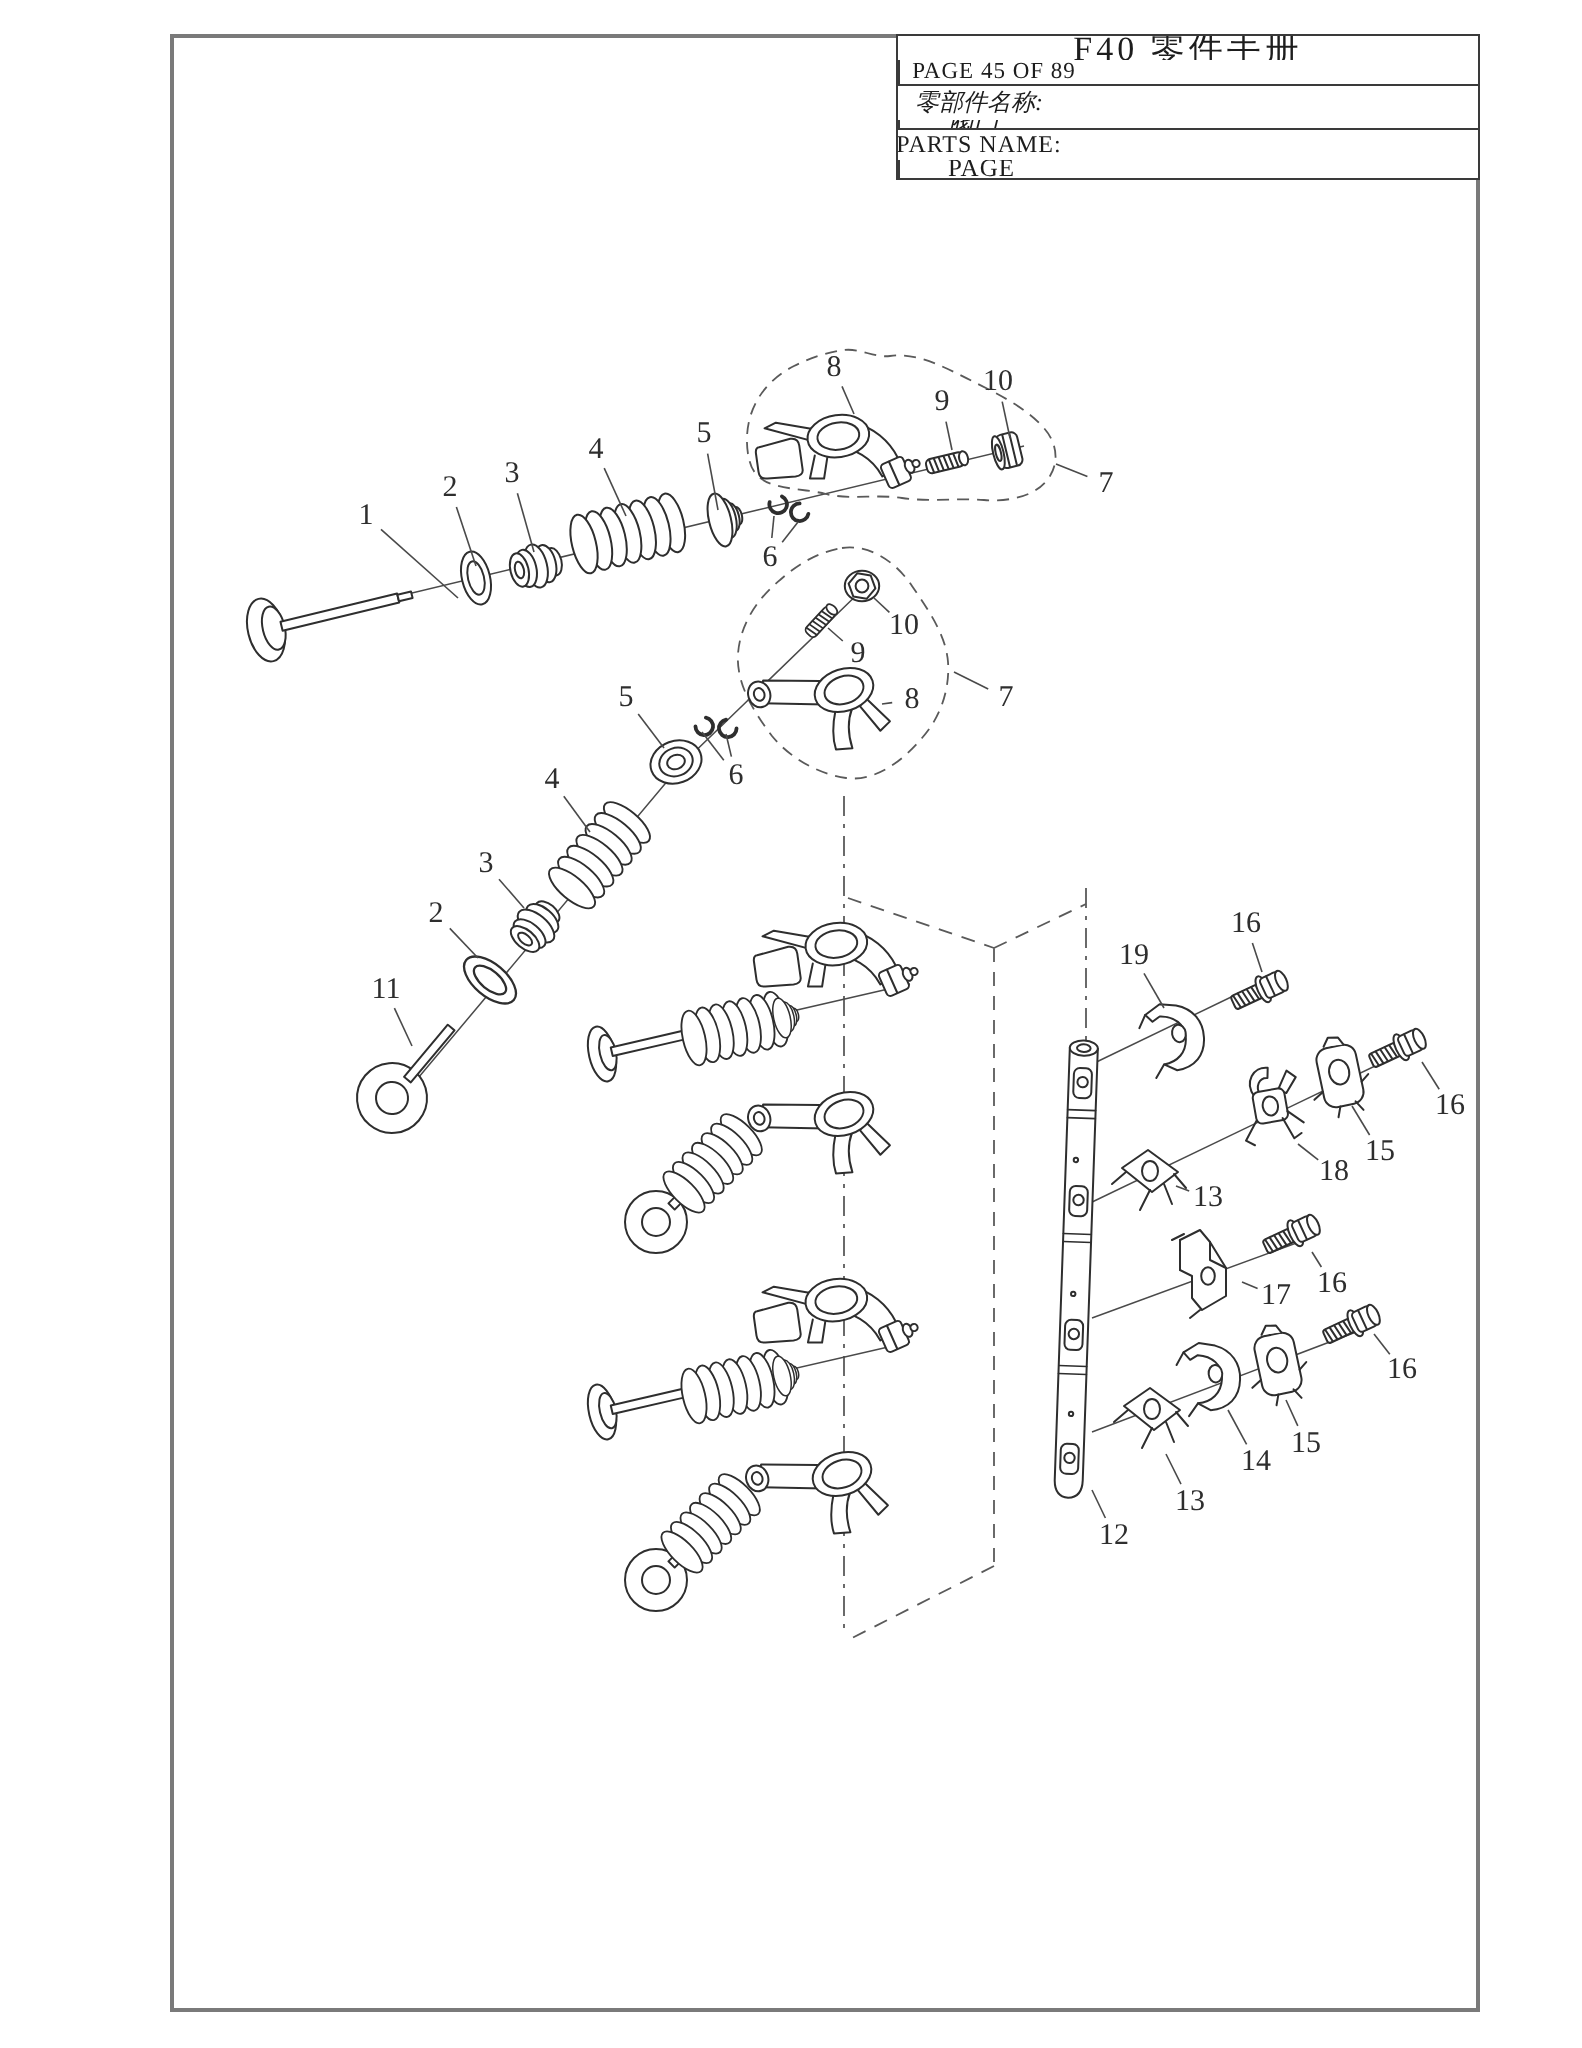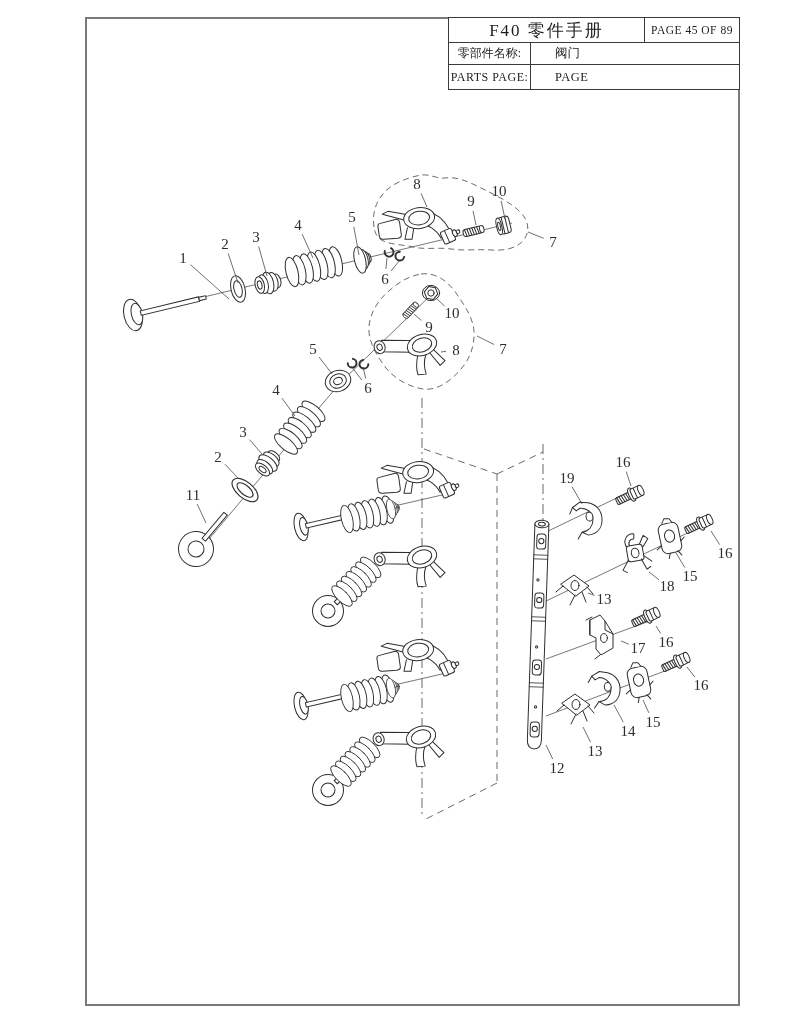--- a/index.html
+++ b/index.html
@@ -2,23 +2,23 @@
 <html><head>
 <meta charset="utf-8">
 <style>
   html,body{margin:0;padding:0;}
   body{width:791px;height:1024px;background:#ffffff;position:relative;overflow:hidden;
        font-family:"Liberation Serif","DejaVu Serif",serif;color:#1d1d1d;}
   .frame{position:absolute;left:85px;top:17px;width:655px;height:989px;
          border:2px solid #7a7a7a;box-sizing:border-box;}
   .tb{position:absolute;left:448px;top:17px;width:292px;box-sizing:border-box;
       border:1.4px solid #3a3a3a;background:#fff;}
-  .tb-row{display:flex;box-sizing:border-box;}
+  .tb-row{display:flex;box-sizing:border-box;flex-direction:column;}
   .tb-r1{height:24px;}
-  .tb-r2{height:22px;border-top:1.4px solid #3a3a3a;}
+  .tb-r2{height:22px;border-top:1.4px solid #3a3a3a;font-style:italic;}
   .tb-r3{height:25px;border-top:1.4px solid #3a3a3a;}
   .tb-cell{display:flex;align-items:center;box-sizing:border-box;overflow:hidden;white-space:nowrap;}
   .tb-title{flex:1;justify-content:center;font-size:17px;letter-spacing:2px;}
   .tb-page{width:95px;justify-content:center;border-left:1.4px solid #3a3a3a;
            font-size:11.5px;letter-spacing:0.5px;}
   .tb-label{width:81px;justify-content:center;font-size:12px;}
   .tb-value{flex:1;border-left:1.4px solid #3a3a3a;padding-left:24px;font-size:12.5px;}
   .latin{letter-spacing:0.5px;}
   svg#diagram-svg{position:absolute;left:0;top:0;}
   .construction path,.construction line{stroke:#5a5a5a;stroke-width:0.9;fill:none;}
@@ -39,21 +39,21 @@
 <div class="tb">
   <div class="tb-row tb-r1">
     <div class="tb-cell tb-title">F40 零件手册</div>
     <div class="tb-cell tb-page latin">PAGE 45 OF 89</div>
   </div>
   <div class="tb-row tb-r2">
     <div class="tb-cell tb-label">零部件名称:</div>
     <div class="tb-cell tb-value">阀门</div>
   </div>
   <div class="tb-row tb-r3">
-    <div class="tb-cell tb-label latin">PARTS PAGE:</div>
+    <div class="tb-cell tb-label latin">PARTS NAME:</div>
     <div class="tb-cell tb-value latin">PAGE</div>
   </div>
 </div>
 
 <svg id="diagram-svg" width="791" height="1024" viewBox="0 0 791 1024" xmlns="http://www.w3.org/2000/svg">
 
   <defs>
     <g id="spring7">
       <ellipse cx="45" cy="0" rx="6" ry="15" fill="#fff"></ellipse>
         <ellipse cx="37.5" cy="0" rx="6" ry="15" fill="#fff"></ellipse>

